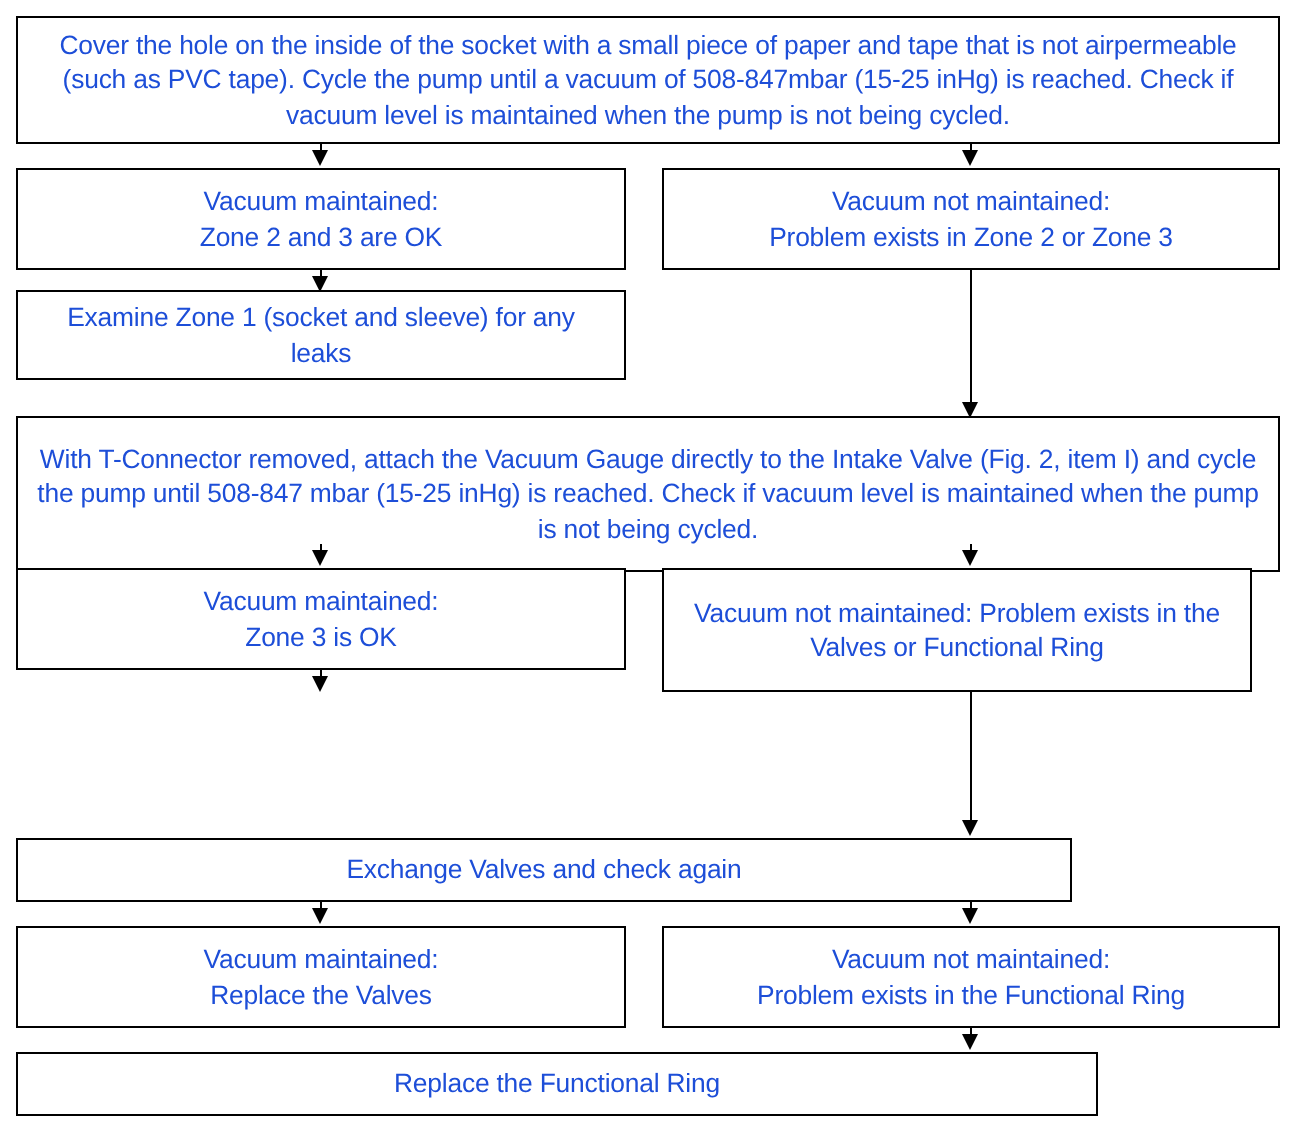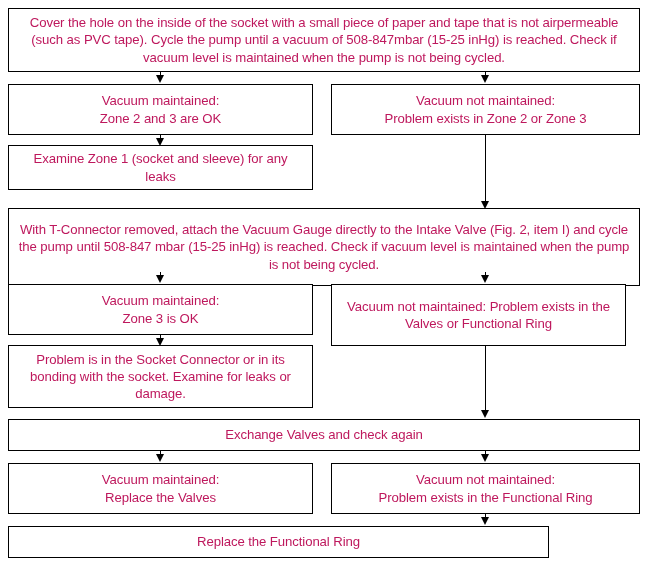--- a/index.html
+++ b/index.html
@@ -23,21 +23,21 @@
     box-sizing: border-box;
     border: 1.6px solid #000000;
     background: #ffffff;
     display: flex;
     align-items: center;
     justify-content: center;
     text-align: center;
     line-height: 1.30;
     font-size: 13.2px;
     letter-spacing: -0.1px;
-    color: #be185d;
+    color: #1d4ed8;
     padding: 2px 8px;
   }
   .node span {
     display: block;
     width: 100%;
   }
   
   .conn {
     position: absolute;
     width: 0;
@@ -107,25 +107,22 @@
     <span>Vacuum not maintained:
 Problem exists in the Valves or Functional Ring</span>
   </div>
 
   <div class="conn" style="left:160px; top:335px; height:5px;"></div>
   <div class="arrow-head" style="left:155.5px; top:338px;"></div>
 
   <div class="conn" style="left:485px; top:346px; height:66px;"></div>
   <div class="arrow-head" style="left:480.5px; top:410px;"></div>
 
-  <div class="node" style="left:8px; top:345px; width:305px; height:63px;">
-    <span>Problem is in the Socket Connector or in its bonding with the socket. Examine for leaks or damage.</span>
-  </div>
 
-  <div class="node" style="left:8px; top:419px; width:632px; height:32px;">
+  <div class="node" style="left:8px; top:419px; width:528px; height:32px;">
     <span>Exchange Valves and check again</span>
   </div>
 
   <div class="conn" style="left:160px; top:451px; height:5px;"></div>
   <div class="arrow-head" style="left:155.5px; top:454px;"></div>
 
   <div class="conn" style="left:485px; top:451px; height:5px;"></div>
   <div class="arrow-head" style="left:480.5px; top:454px;"></div>
 
   <div class="node" style="left:8px; top:463px; width:305px; height:51px;">

